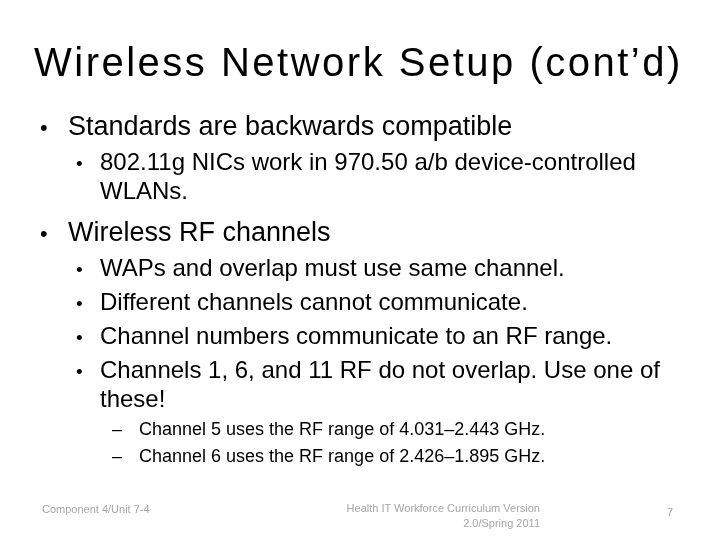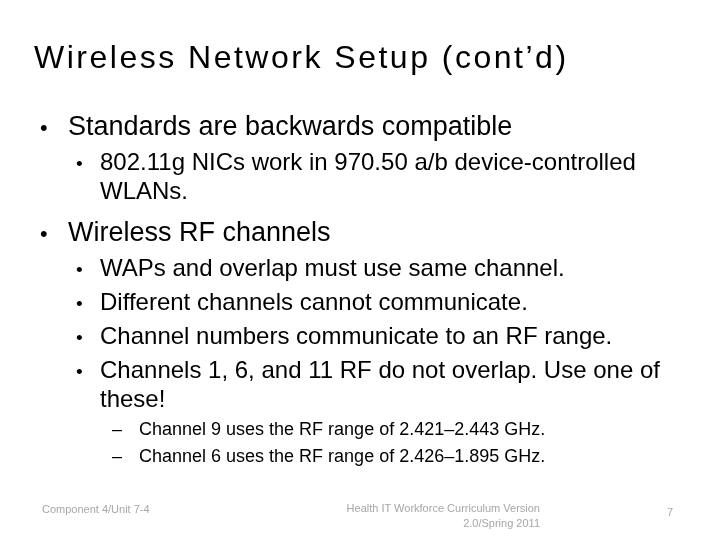--- a/index.html
+++ b/index.html
@@ -10,21 +10,21 @@
     background: #ffffff;
     color: #000000;
     font-family: "Liberation Sans", sans-serif;
     overflow: hidden;
   }
   .title {
     position: absolute;
     left: 34px;
     top: 40px;
     width: 666px;
-    font-size: 32px;
+    font-size: 40px;
     font-weight: 400;
     letter-spacing: 2.5px;
     line-height: 1.1;
     white-space: nowrap;
   }
   .content {
     position: absolute;
     left: 0;
     right: 55px;
     top: 100px;
@@ -88,21 +88,21 @@
       <span class="text">Channel numbers communicate to an RF range.</span>
     </div>
 
     <div class="li l2">
       <span class="marker">•</span>
       <span class="text">Channels 1, 6, and 11 RF do not overlap. Use one of these!</span>
     </div>
 
     <div class="li l3">
       <span class="marker">–</span>
-      <span class="text">Channel 9 uses the RF range of 2.421–2.443 GHz.</span>
+      <span class="text">Channel 5 uses the RF range of 4.031–2.443 GHz.</span>
     </div>
 
     <div class="li l3">
       <span class="marker">–</span>
       <span class="text">Channel 6 uses the RF range of 2.426–1.895 GHz.</span>
     </div>
 
   </div>
 
   <div class="footer">

